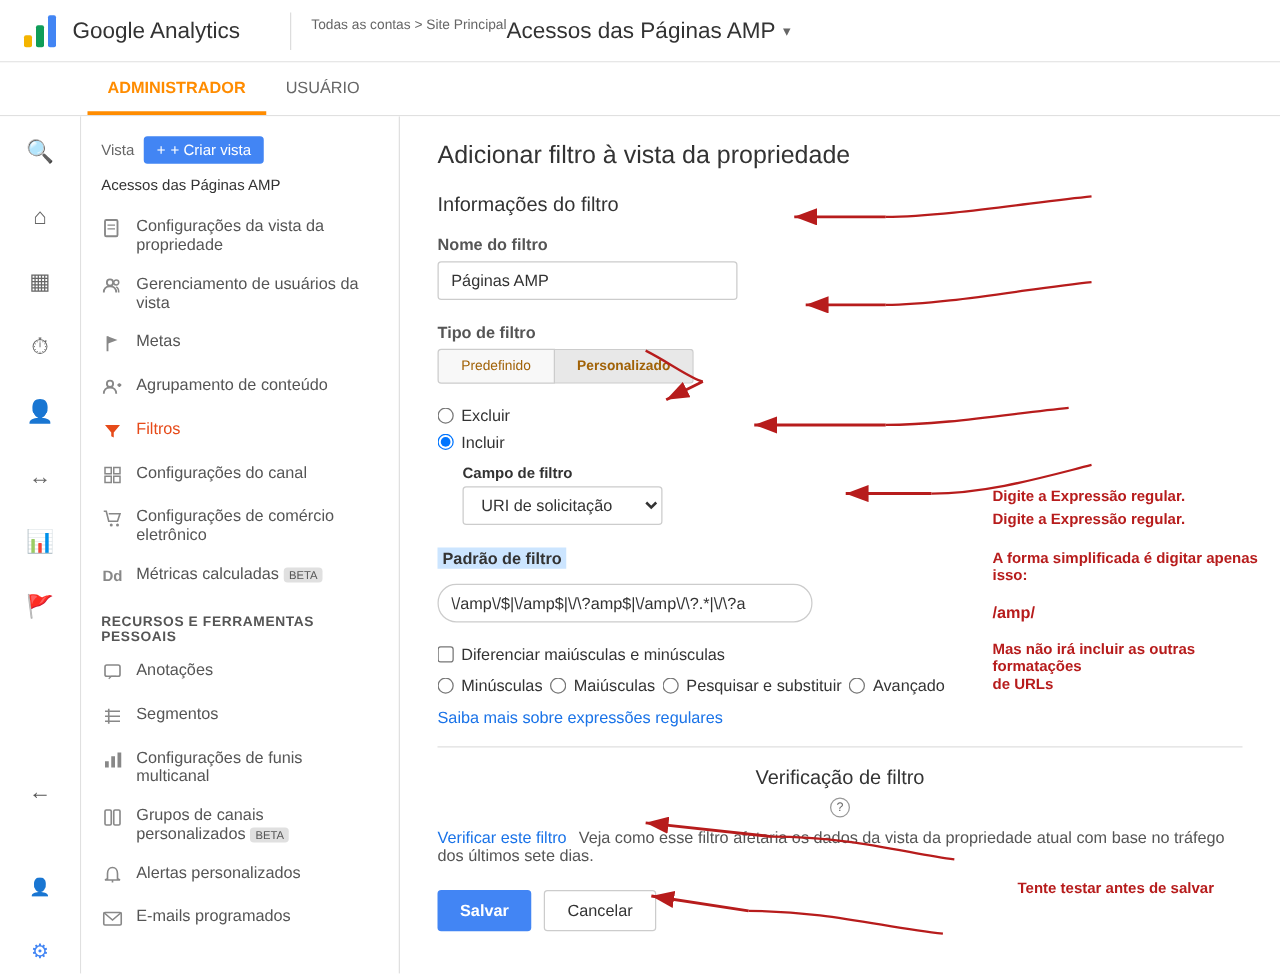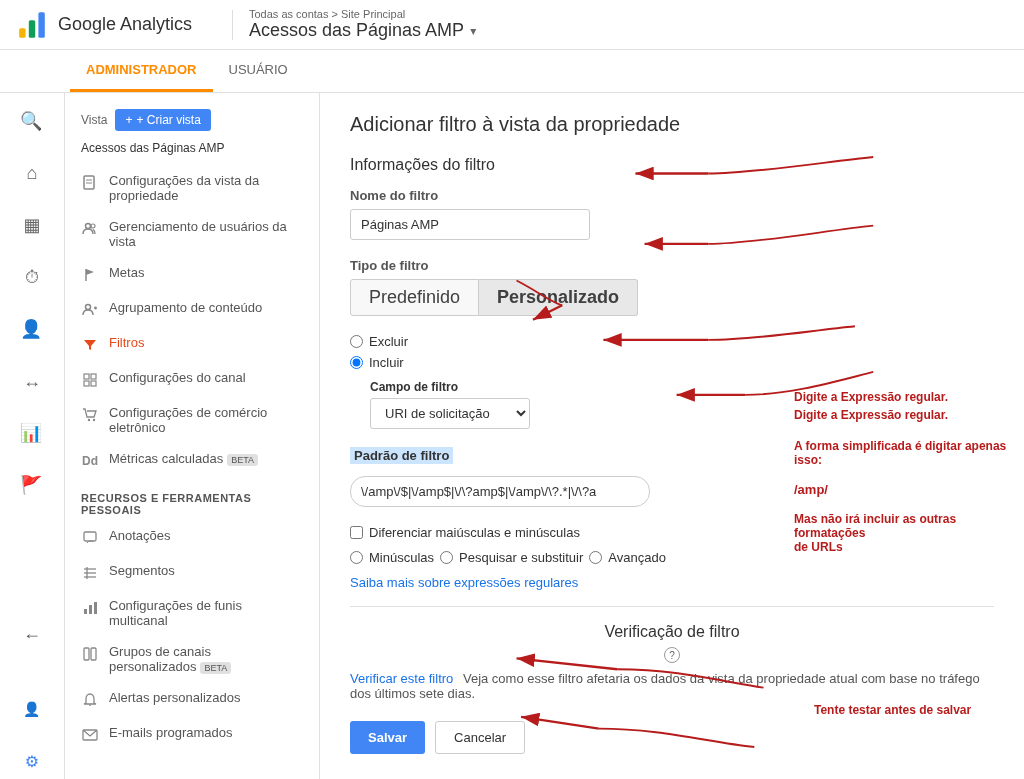--- a/index.html
+++ b/index.html
@@ -4,21 +4,21 @@
   <style>
     * { box-sizing: border-box; margin: 0; padding: 0; }
     body { font-family: Arial, sans-serif; font-size: 13px; color: #333; background: #fff; display: flex; flex-direction: column; height: 100vh; overflow: hidden; }
 
     
     .top-bar { display: flex; align-items: center; height: 50px; background: #fff; border-bottom: 1px solid #e0e0e0; padding: 0 16px; flex-shrink: 0; }
     .logo-area { display: flex; align-items: center; gap: 10px; min-width: 200px; }
     .logo-icon { width: 32px; height: 32px; }
     .logo-text { font-size: 18px; color: #333; font-weight: 400; }
     .nav-divider { width: 1px; height: 30px; background: #ddd; margin: 0 16px; }
-    .breadcrumb-area { display: flex; flex-direction: column; }
+    .breadcrumb-area { display: flex; flex-direction: row; }
     .breadcrumb-top { font-size: 11px; color: #666; }
     .breadcrumb-main { display: flex; align-items: center; gap: 6px; }
     .breadcrumb-title { font-size: 18px; color: #333; font-weight: 400; }
     .chevron-down { font-size: 12px; color: #666; }
 
     
     .tabs-bar { display: flex; align-items: center; border-bottom: 1px solid #e0e0e0; padding: 0 70px; flex-shrink: 0; background: #fff; }
     .tab { padding: 12px 16px; font-size: 13px; cursor: pointer; color: #666; border-bottom: 3px solid transparent; }
     .tab.active { color: #FF8C00; border-bottom: 3px solid #FF8C00; font-weight: 600; }
 
@@ -45,21 +45,21 @@
     
     .main-content { flex: 1; overflow-y: auto; padding: 20px 30px; background: #fff; position: relative; }
     .page-title { font-size: 20px; font-weight: 400; color: #333; margin-bottom: 20px; }
     .section-title { font-size: 16px; color: #333; font-weight: 400; margin-bottom: 14px; }
     .form-group { margin-bottom: 18px; }
     .form-label { font-size: 13px; color: #555; margin-bottom: 6px; display: block; font-weight: 600; }
     .text-input { border: 1px solid #ccc; border-radius: 3px; padding: 7px 10px; font-size: 13px; width: 240px; color: #333; }
 
     
     .filter-type-group { display: flex; gap: 0; margin-bottom: 4px; }
-    .filter-type-btn { border: 1px solid #ccc; padding: 7px 18px; font-size: 18px; cursor: pointer; background: #f8f8f8; color: #404040; }
+    .filter-type-btn { border: 1px solid #ccc; padding: 7px 18px; font-size: 11px; cursor: pointer; background: #f8f8f8; color: #a16207; }
     .filter-type-btn:first-child { border-radius: 3px 0 0 3px; }
     .filter-type-btn:last-child { border-radius: 0 3px 3px 0; border-left: none; }
     .filter-type-btn.active { background: #e8e8e8; font-weight: 600; }
 
     
     .radio-group { display: flex; flex-direction: column; gap: 6px; margin: 10px 0; }
     .radio-item { display: flex; align-items: center; gap: 6px; font-size: 13px; }
     .radio-item input[type="radio"] { cursor: pointer; }
 
     
@@ -344,20 +344,24 @@
       <span>Diferenciar maiúsculas e minúsculas</span>
     </div>
 
     <div class="output-radio-group" style="margin-top:10px;">
       <label class="radio-item">
         <input type="radio" name="output" style="">
         <span>Minúsculas</span>
       </label>
       <label class="radio-item">
         <input type="radio" name="output" style="">
+        <span>Maiúsculas</span>
+      </label>
+      <label class="radio-item">
+        <input type="radio" name="output" style="">
         <span>Pesquisar e substituir</span>
       </label>
       <label class="radio-item">
         <input type="radio" name="output" style="">
         <span>Avançado</span>
       </label>
     </div>
 
     <div style="margin-top:10px;">
       <a class="link-blue">Saiba mais sobre expressões regulares</a>

